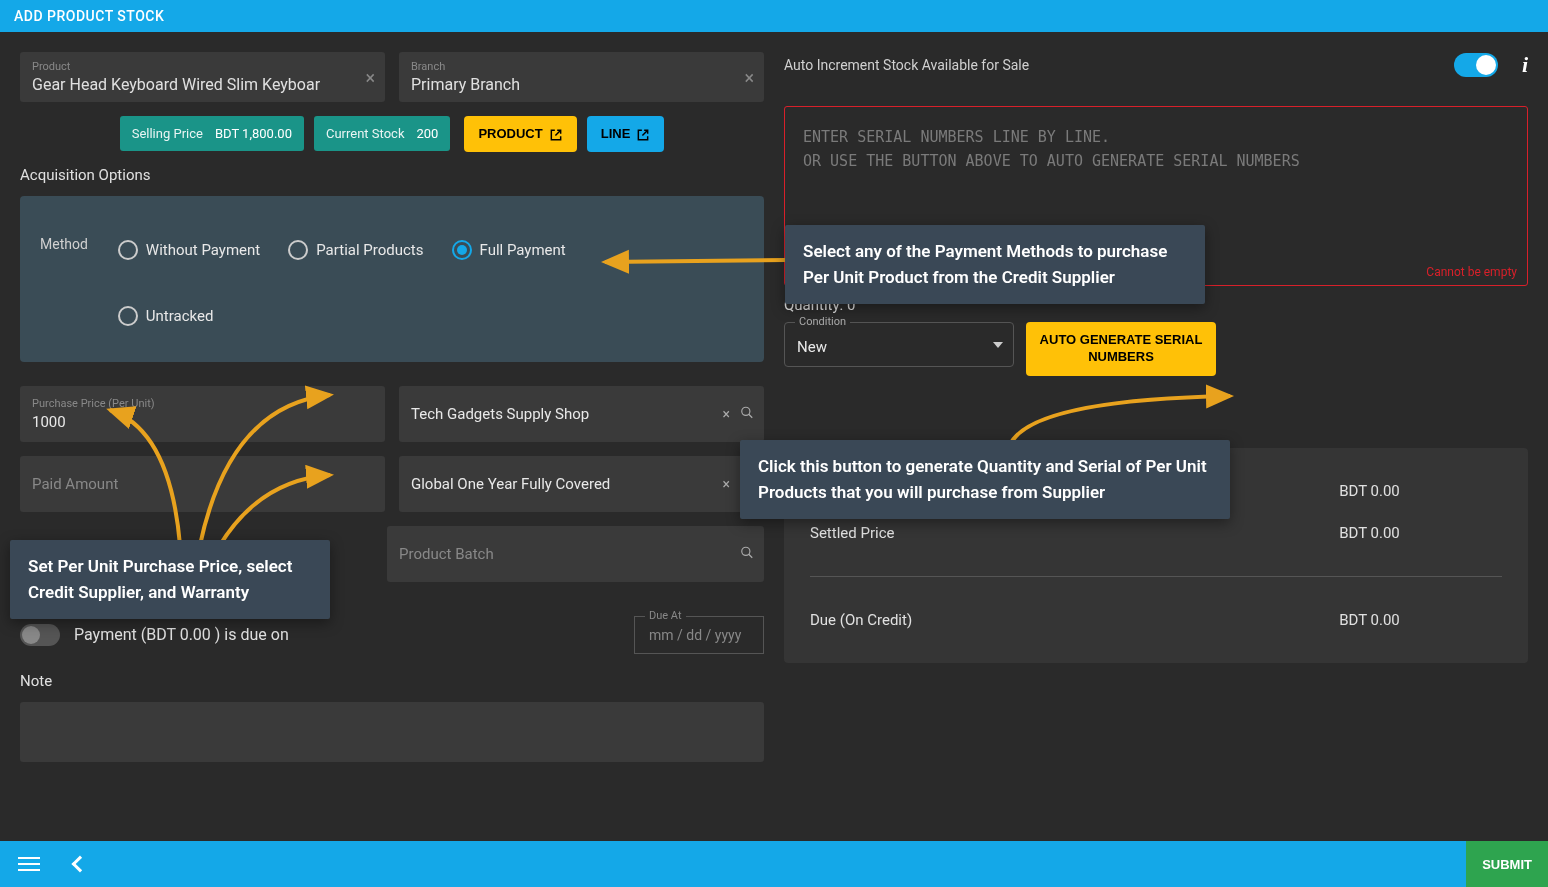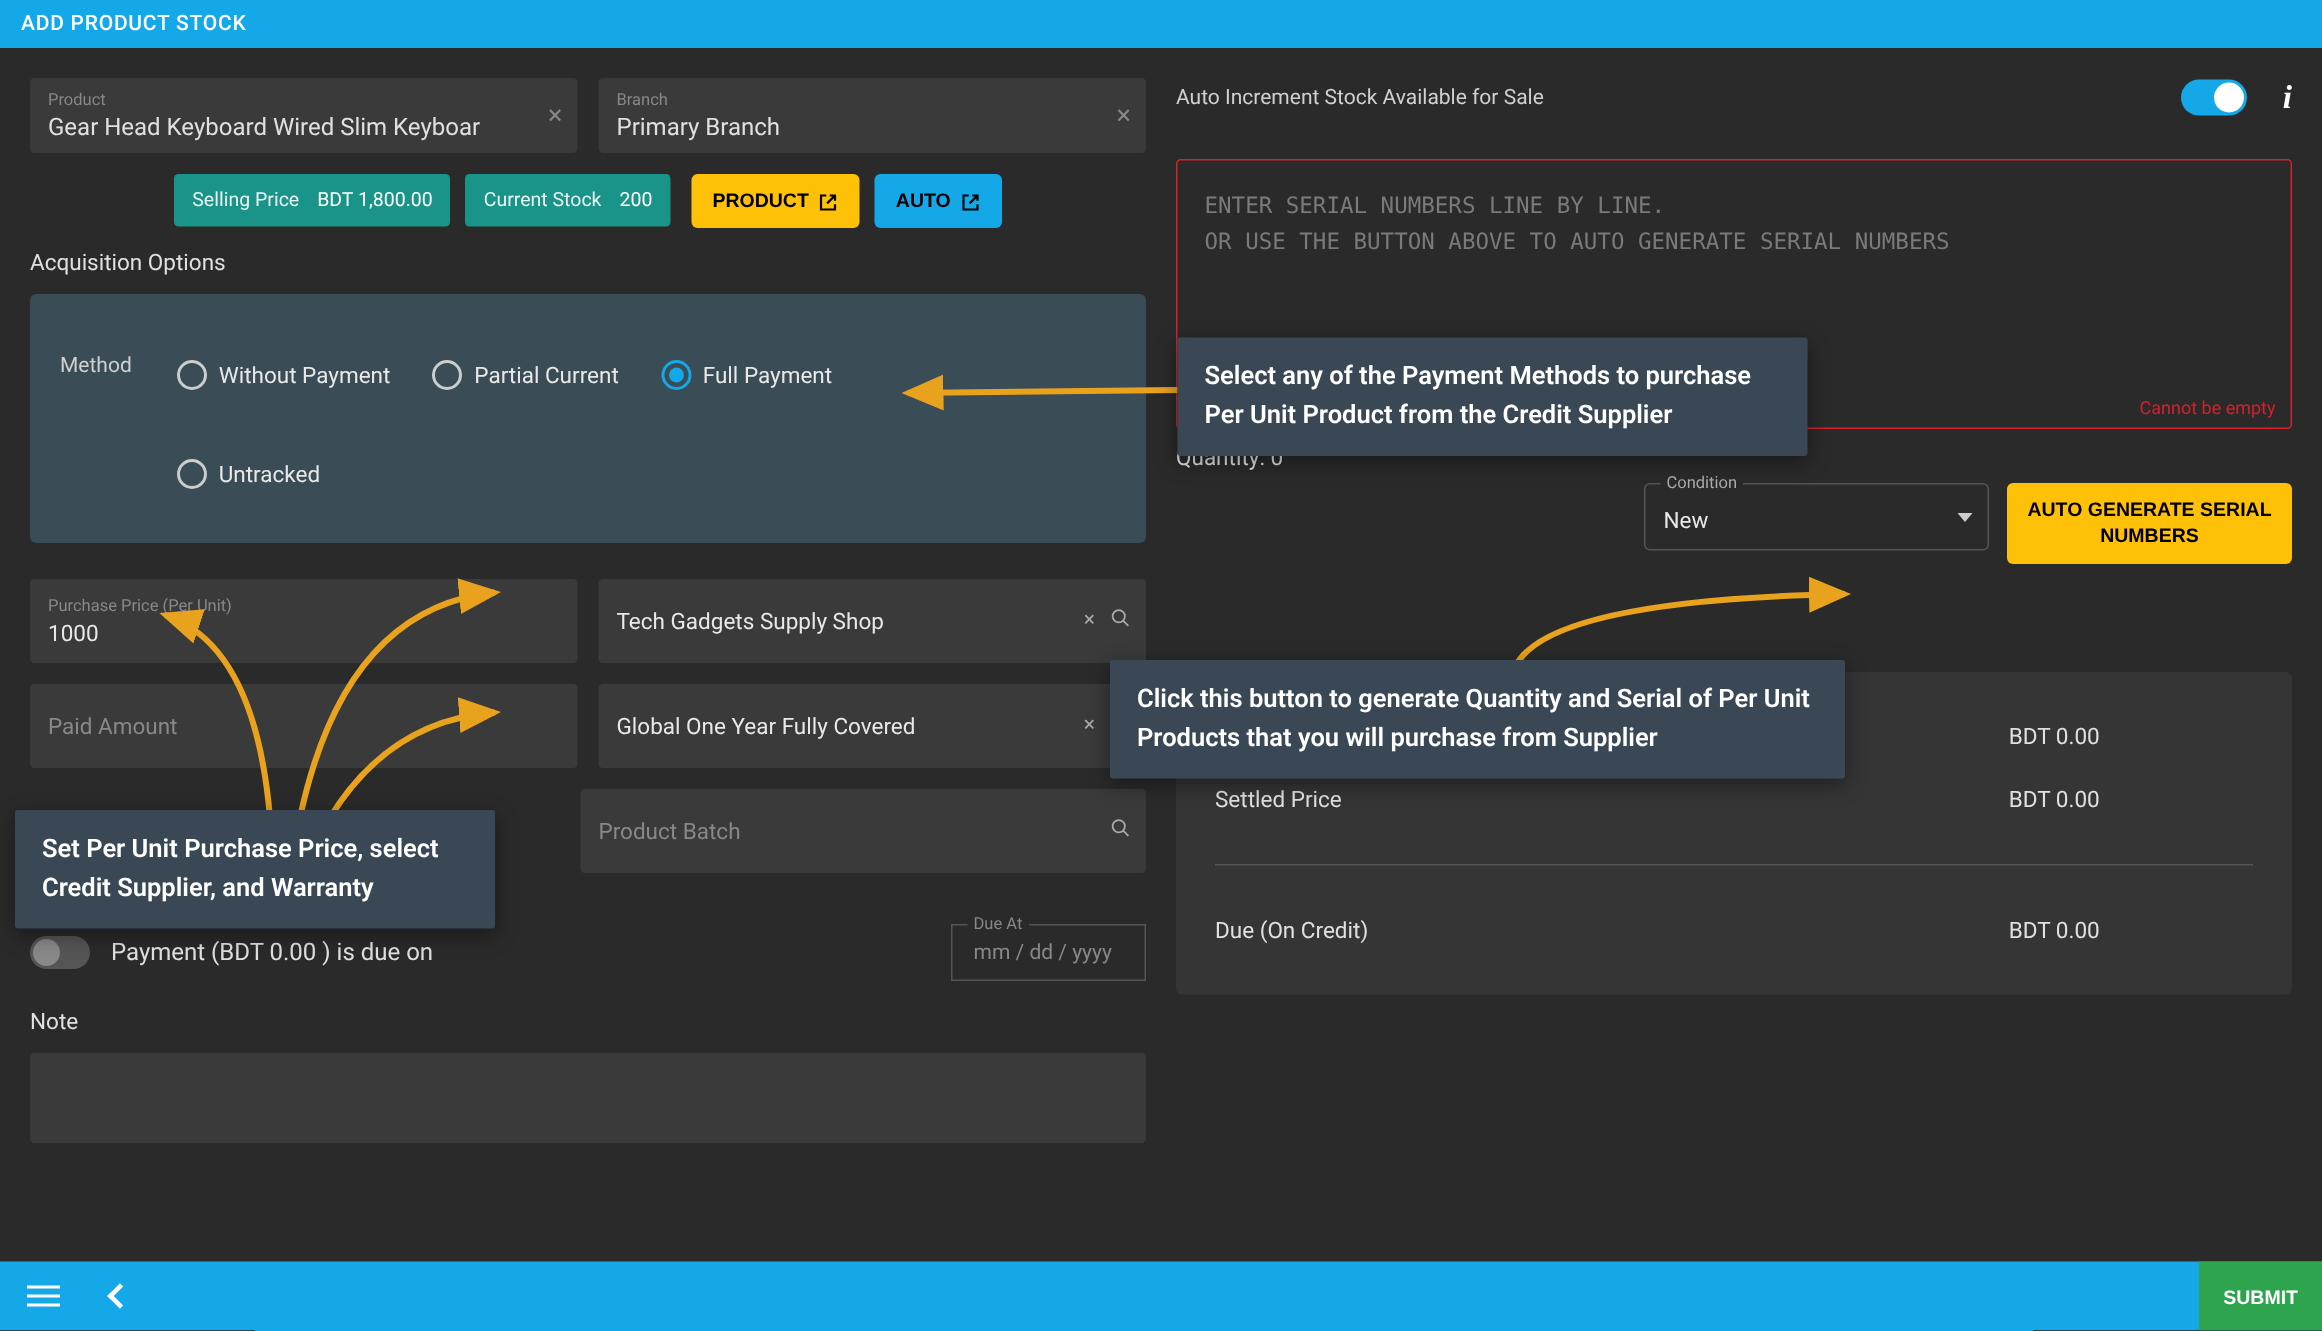--- a/index.html
+++ b/index.html
@@ -365,21 +365,21 @@
       <div style="display:flex; gap:10px;">
         <button class="btn btn-yellow">
           <span>PRODUCT</span>
           <span class="open-ext-icon">
             <svg viewBox="0 0 24 24" fill="none" stroke="currentColor" stroke-width="2.5">
                 <path d="M14 4h6v6M20 4l-9 9M10 4H4v16h16v-6"></path>
               </svg>
           </span>
         </button>
         <button class="btn btn-blue">
-          <span>AUTO</span>
+          <span>LINE</span>
           <span class="open-ext-icon">
             <svg viewBox="0 0 24 24" fill="none" stroke="currentColor" stroke-width="2.5">
                 <path d="M14 4h6v6M20 4l-9 9M10 4H4v16h16v-6"></path>
               </svg>
           </span>
         </button>
       </div>
     </div>
 
     <div class="section-title">Acquisition Options</div>
@@ -387,21 +387,21 @@
     <div class="method-panel">
       <div style="display:flex;">
         <div class="method-label">Method</div>
         <div class="method-row" style="flex:1; margin-left:20px;margin-top:24px;">
           <span class="radio-opt">
             <span class="radio-circle"></span>
             <span class="radio-text">Without Payment</span>
           </span>
           <span class="radio-opt">
             <span class="radio-circle"></span>
-            <span class="radio-text">Partial Current</span>
+            <span class="radio-text">Partial Products</span>
           </span>
           <span class="radio-opt">
             <span class="radio-circle checked"></span>
             <span class="radio-text">Full Payment</span>
           </span>
           <span class="radio-opt" style="flex-basis:100%;">
             <span class="radio-circle"></span>
             <span class="radio-text">Untracked</span>
           </span>
         </div>
@@ -484,21 +484,21 @@
     <div class="serial-area">
       <div class="serial-placeholder">
         <div>ENTER SERIAL NUMBERS LINE BY LINE.</div>
         <div>OR USE THE BUTTON ABOVE TO AUTO GENERATE SERIAL NUMBERS</div>
       </div>
       <div class="serial-err">Cannot be empty</div>
     </div>
 
     <div class="qty-line">Quantity: 0</div>
 
-    <div class="cond-row" style="justify-content:flex-end; align-items:flex-start;margin-left:11px;">
+    <div class="cond-row" style="justify-content:flex-start; align-items:flex-start;">
       <div class="cond-select">
         <span class="leg">Condition</span>
         <span class="val">New</span>
         <span class="cond-caret"></span>
       </div>
       <button class="btn btn-yellow" style="width:190px; text-align:center; justify-content:center; padding:10px 8px; line-height:1.3;">
         <span>AUTO GENERATE SERIAL NUMBERS</span>
       </button>
     </div>
 

